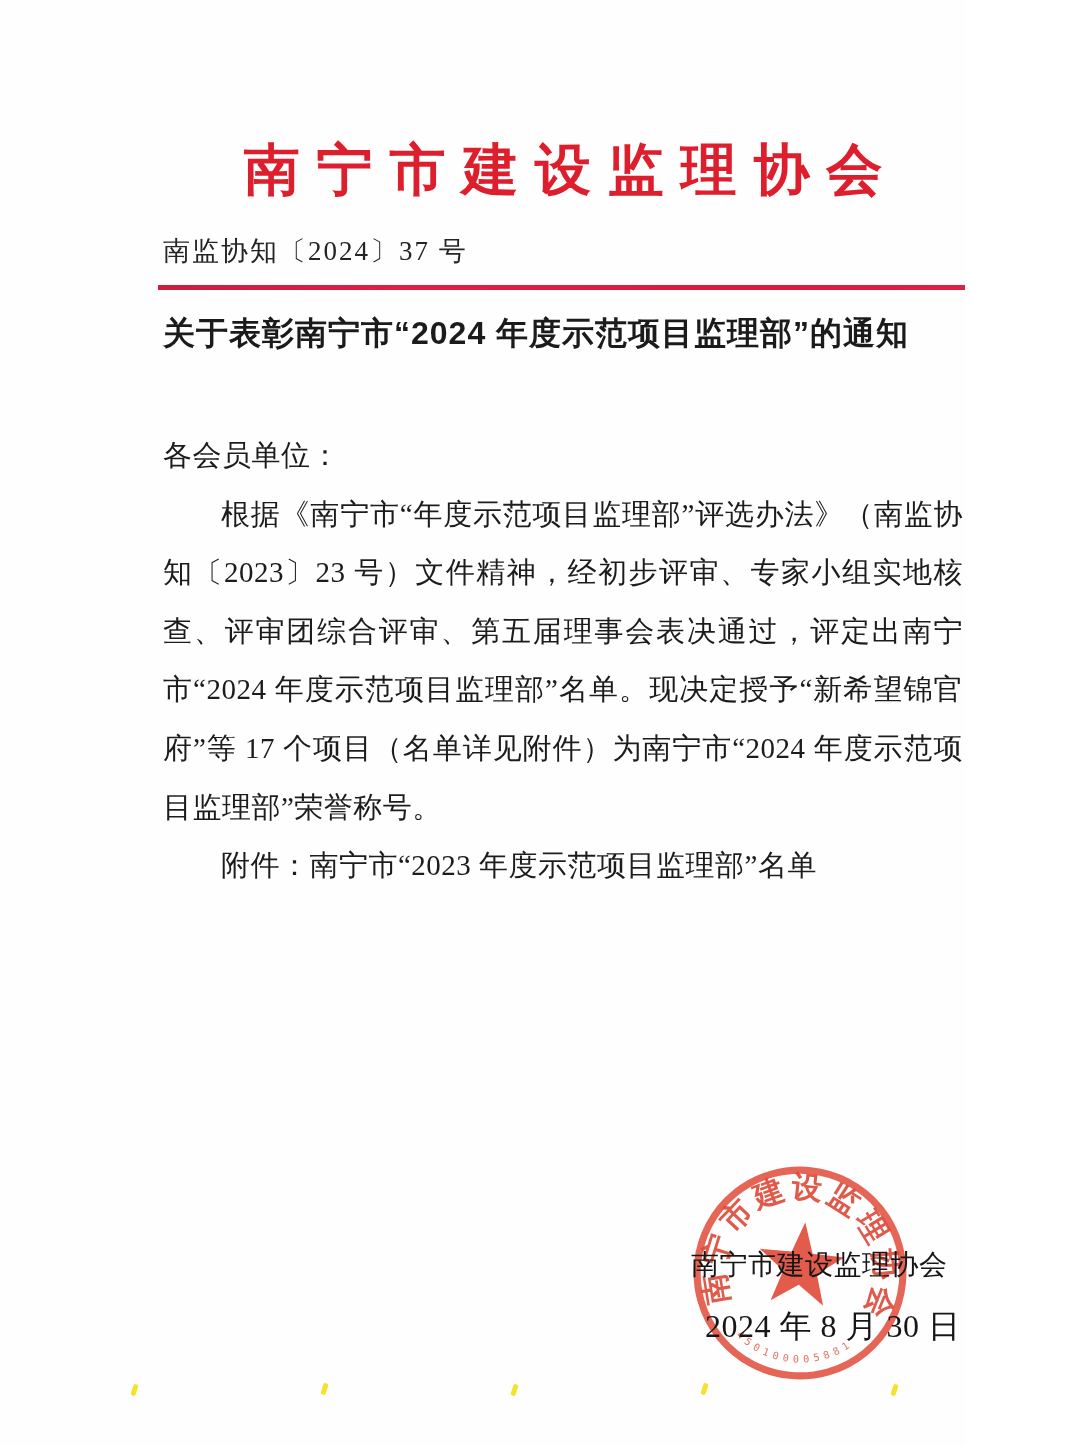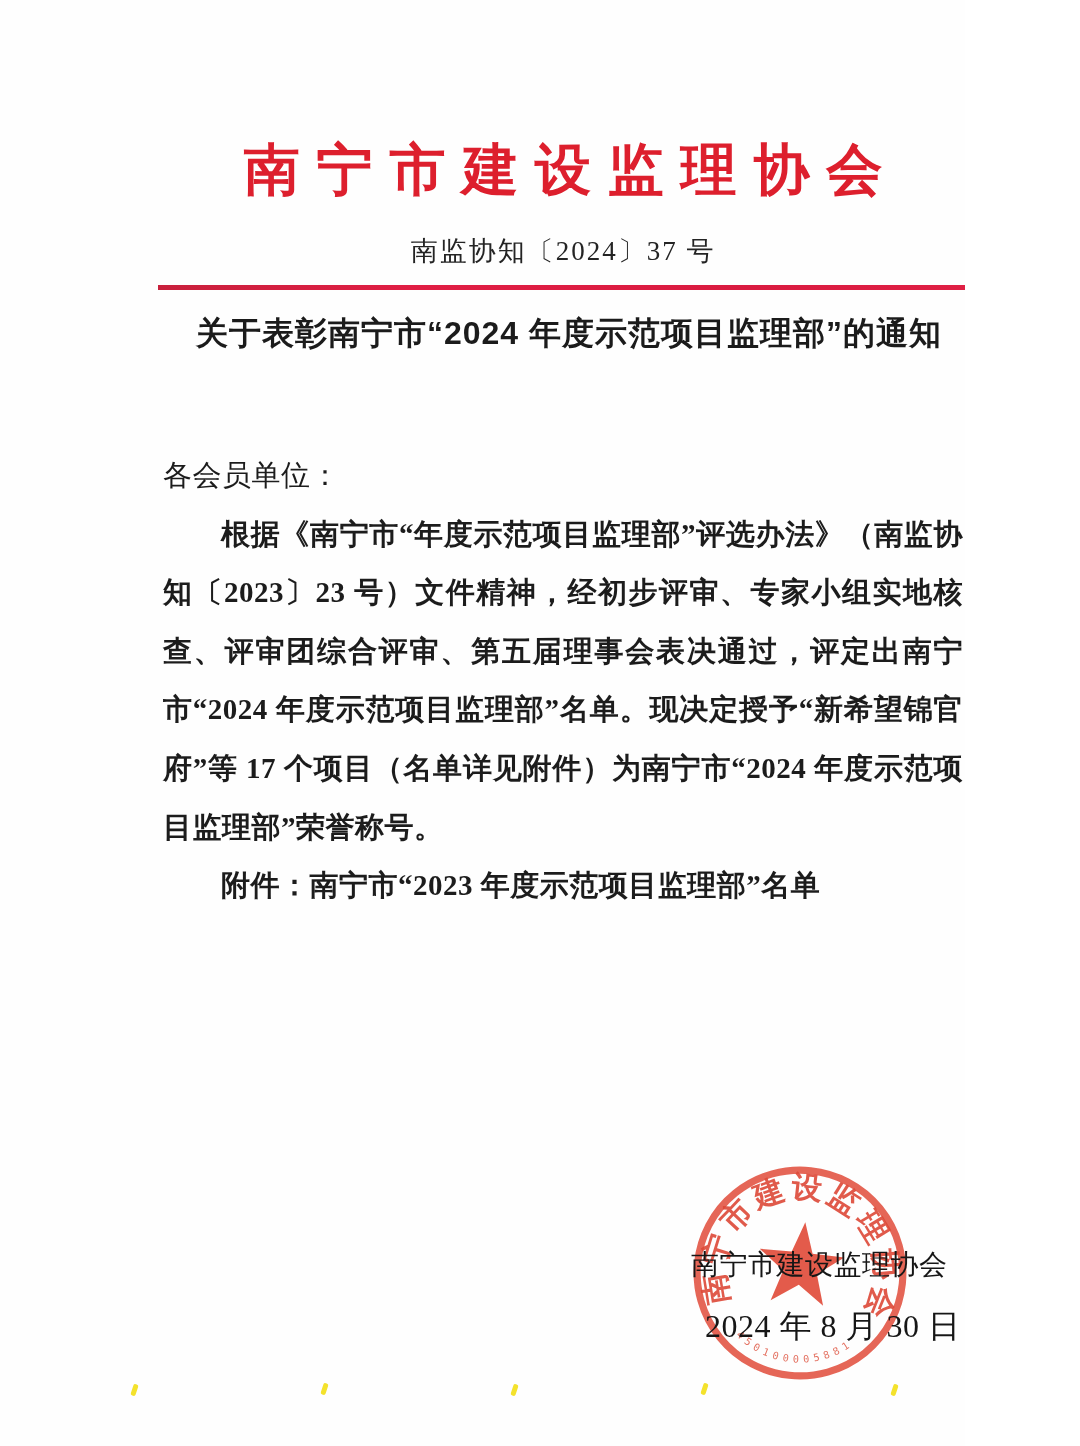--- a/index.html
+++ b/index.html
@@ -27,21 +27,20 @@
     letter-spacing: 0.30em;
     text-indent: 0.30em; 
     white-space: nowrap;
   }
 
   .doc-number {
     position: absolute;
     top: 233px;
     left: 163px;
     width: 800px;
-    text-align: center;
     font-size: 27px;
     line-height: 36px;
     color: #242424;
     letter-spacing: 2px;
   }
 
   .red-rule {
     position: absolute;
     top: 285px;
     left: 158px;
@@ -49,42 +48,42 @@
     height: 5px;
     background: linear-gradient(90deg, #c8203c, #e01e44 30%, #d91b40 70%, #e02045);
   }
 
   .doc-title {
     position: absolute;
     top: 311px;
     left: 163px;
     width: 812px;
     margin: 0;
-    text-align: center;
+    text-align: left;
     font-family: "Liberation Sans", "DejaVu Sans", sans-serif;
     font-weight: 700;
     font-size: 32px;
     line-height: 44px;
     color: #1b1b1b;
     letter-spacing: 1px;
     white-space: nowrap;
   }
 
   .body-text {
     position: absolute;
-    top: 446px;
+    top: 426px;
     left: 163px;
     width: 800px;
     font-size: 29px;
     line-height: 58.6px;
     text-align: justify;
     letter-spacing: 0.5px;
   }
   .body-text p { margin: 0; }
-  .body-text .para { text-indent: 2em; font-weight: bold; }
+  .body-text .para { text-indent: 2em; }
 
   .sig-org {
     position: absolute;
     top: 1246px;
     left: 691px;
     font-size: 28px;
     letter-spacing: 0.5px;
     color: #161616;
     z-index: 3;
     white-space: nowrap;

